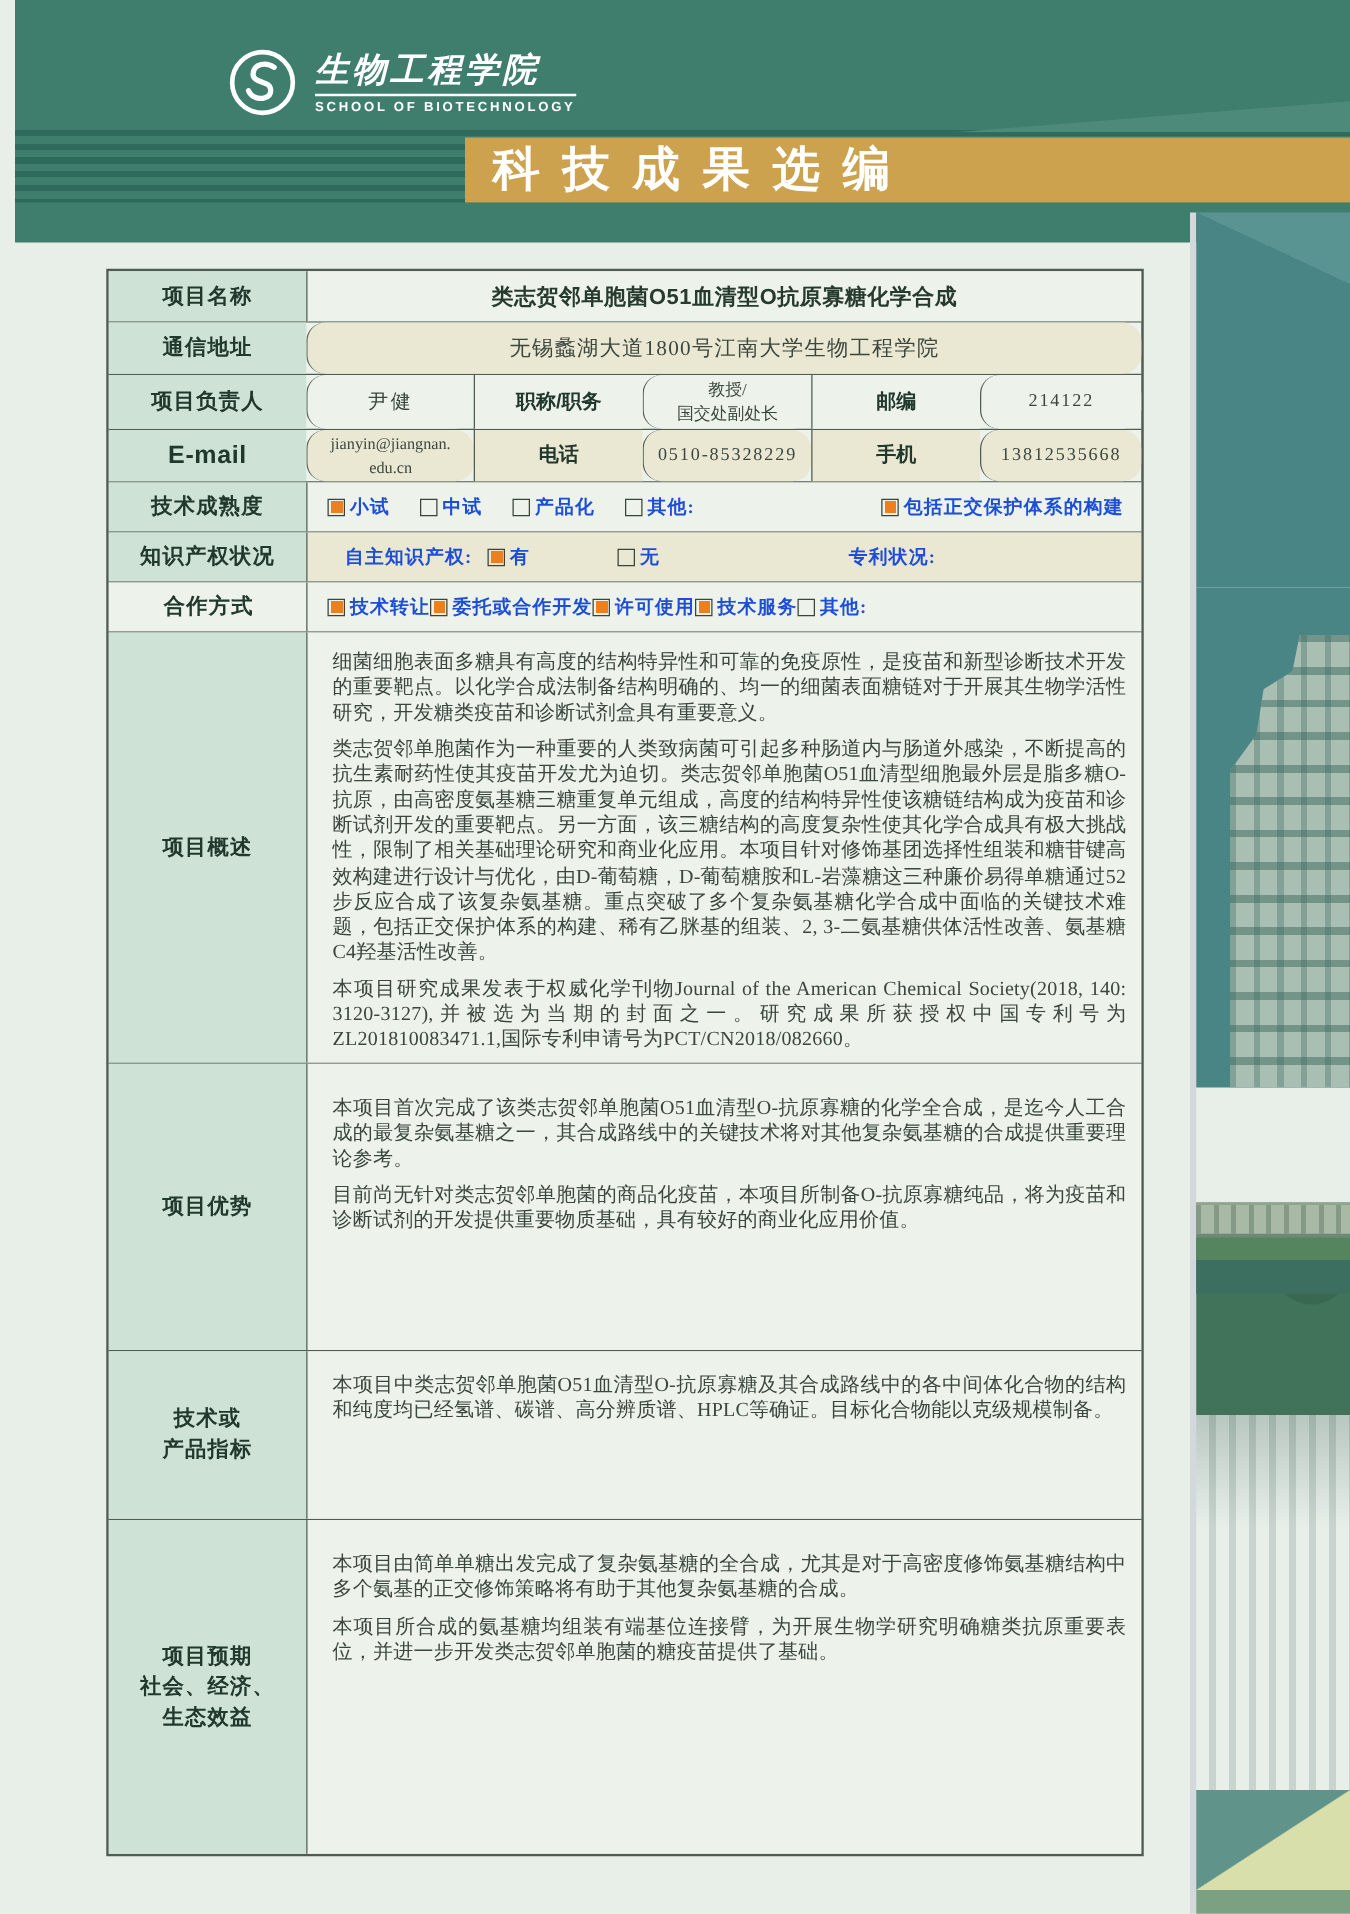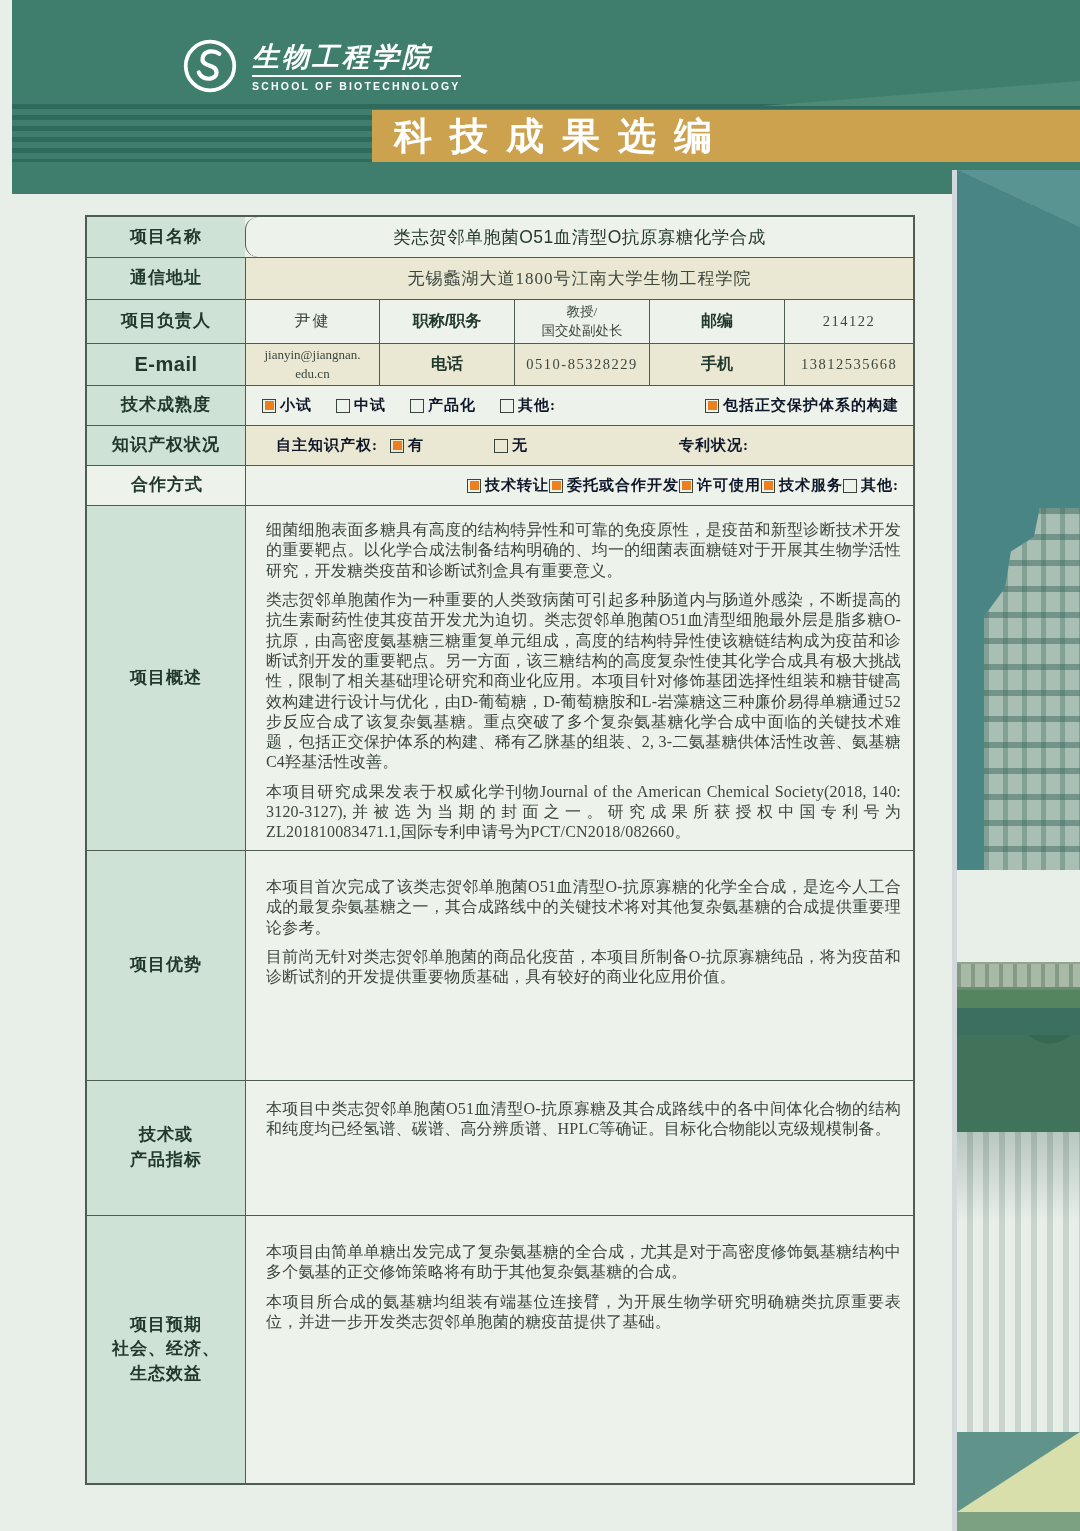--- a/index.html
+++ b/index.html
@@ -58,40 +58,40 @@
   .cols-2{grid-template-columns:158px 1fr;}
   .cols-6{grid-template-columns:158px 134px 135px 135px 135px 1fr;}
   .cell{border-left:1px solid var(--border-dark);display:flex;align-items:center;
     justify-content:center;padding:2px 4px;min-width:0;}
   .t-row .cell:first-child{border-left:none;}
   .lbl{background:var(--label-green);font-weight:bold;color:#21382c;font-size:17px;
     text-align:center;letter-spacing:1px;white-space:pre-line;line-height:1.45;}
   .sublbl{font-weight:bold;color:#21382c;font-size:16px;text-align:center;}
   .val-a{background:var(--row-pale);}
   .val-b{background:var(--row-beige);}
-  .serif{font-family:"Liberation Serif","DejaVu Serif",serif;color:#3b473e;}
-  .bold-title{font-weight:normal;color:#273a2e;font-size:17.5px;letter-spacing:0.5px;border-radius:13px;}
+  .serif{font-family:"Liberation Serif","DejaVu Serif",serif;color:#3b473e;border-radius:15px;}
+  .bold-title{font-weight:bold;color:#273a2e;font-size:17.5px;letter-spacing:0.5px;}
   .addr{font-size:17px;letter-spacing:1px;}
   .name{font-size:16px;letter-spacing:2px;}
   .two-line{white-space:pre-line;text-align:center;font-size:13.5px;line-height:1.35;}
   .email-lbl{font-size:20px;letter-spacing:0.5px;}
   .email-val{font-size:13px;line-height:1.4;}
   .num{font-size:14.5px;letter-spacing:1.5px;}
   
   .check-row{justify-content:flex-start;padding:0 14px 0 16px;gap:24px;}
   .opt{display:inline-flex;align-items:center;gap:4px;}
   .opt-text{font-family:"Liberation Serif","DejaVu Serif",serif;font-weight:600;
-    font-size:15px;color:#0f172a;letter-spacing:1px;}
+    font-size:15px;color:#1d4ed8;letter-spacing:1px;}
   .cb{width:14px;height:14px;border:1.6px solid #39443b;display:inline-block;
     padding:1.5px;background-clip:content-box;background-color:transparent;flex:0 0 auto;}
   .cb.on{background-color:var(--checkbox-orange);}
   .push-right{margin-left:auto;}
   .gap-wide{margin-left:46px;}
   .patent{margin-left:auto;margin-right:150px;text-align:right;}
-  .spread{justify-content:flex-end;gap:0;}
+  .spread{justify-content:flex-start;gap:0;}
   
   .para-cell{display:block;padding:14px 12px 8px 20px;overflow:hidden;}
   .para-cell p{font-family:"Liberation Serif","DejaVu Serif",serif;color:#3b463e;
     font-size:16px;line-height:1.27;text-align:justify;margin-bottom:9px;letter-spacing:0.2px;}
   .pt-lg{padding-top:26px;}
   .pt-md{padding-top:18px;}
   
   .h-r1{min-height:40px;} .h-r2{min-height:42px;} .h-r3{min-height:44px;}
   .h-r4{min-height:42px;} .h-r5{min-height:40px;} .h-r6{min-height:40px;} .h-r7{min-height:40px;}
   .h-overview{height:345px;} .h-adv{height:230px;} .h-ind{height:135px;} .h-ben{height:268px;}

